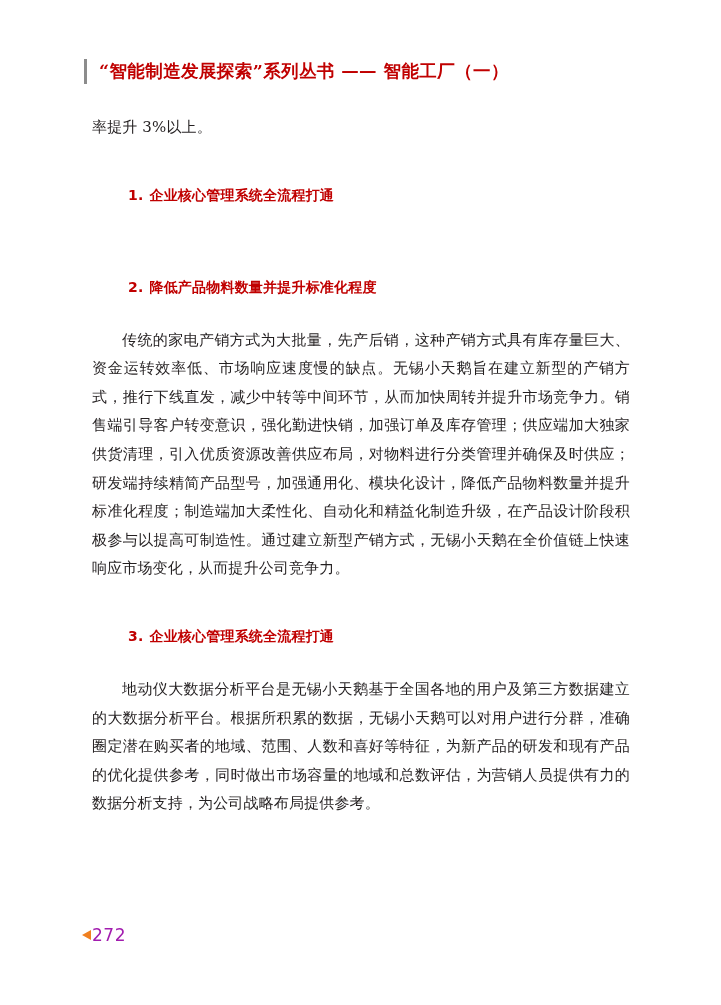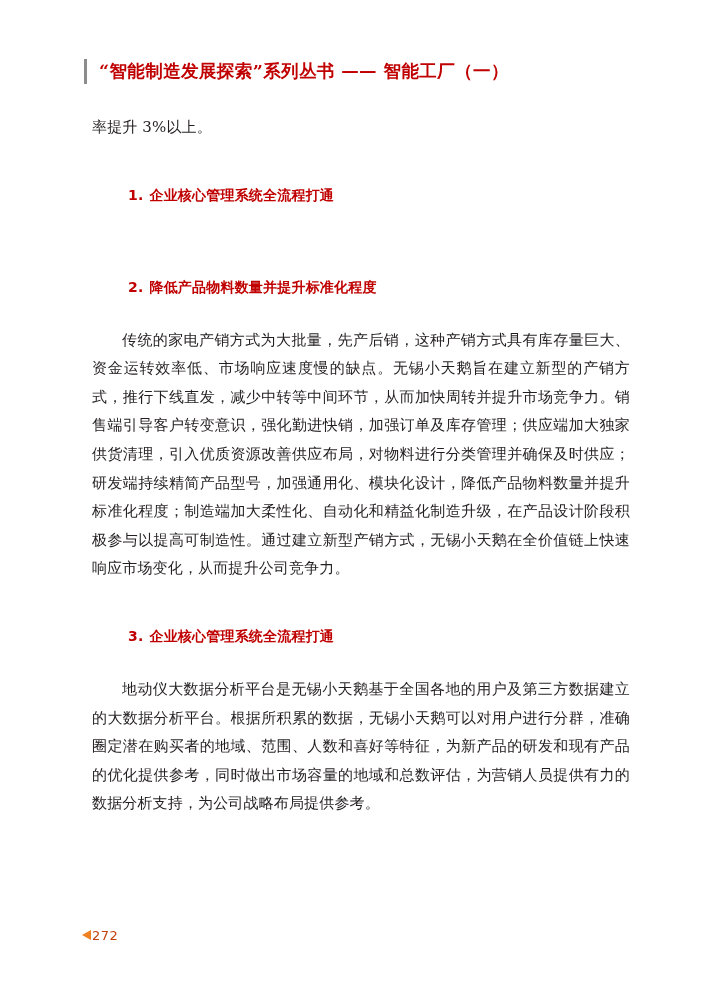--- a/index.html
+++ b/index.html
@@ -99,22 +99,22 @@
   .folio-marker {
     width: 0;
     height: 0;
     border-top: 5px solid transparent;
     border-bottom: 5px solid transparent;
     border-right: 9px solid #f08020;
     margin-right: 1px;
     flex: 0 0 auto;
   }
   .folio-number {
-    color: #c2410c;
-    font-size: 13px;
+    color: #a21caf;
+    font-size: 17px;
     font-family: "DejaVu Sans", "Liberation Sans", sans-serif;
     letter-spacing: 0.5px;
   }
 </style>
 </head>
 <body>
 
 <div class="page">
 
   <div class="running-header">

